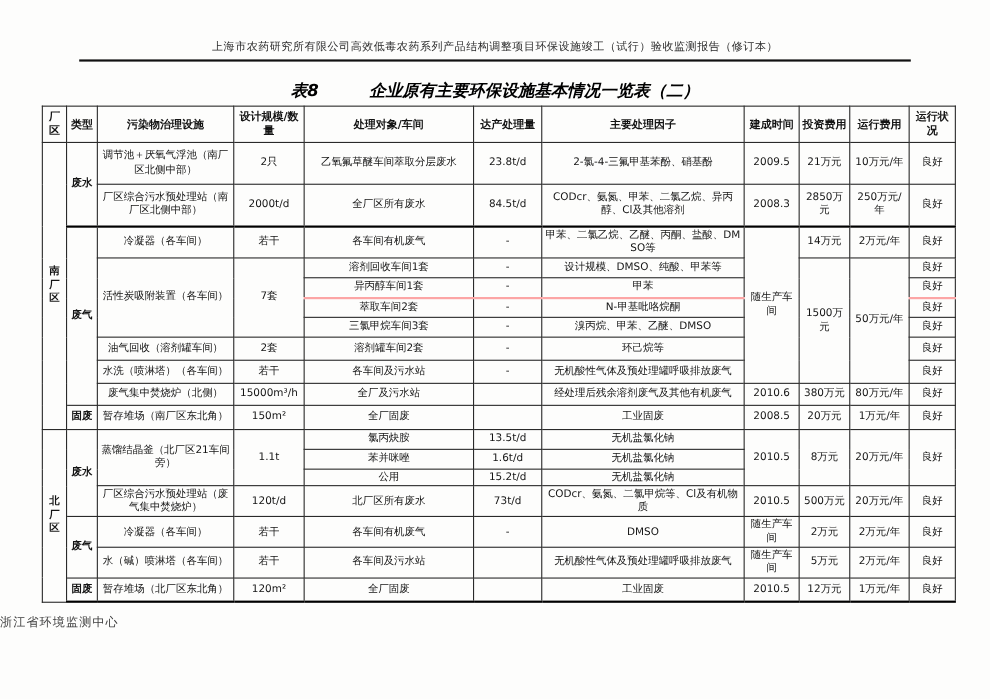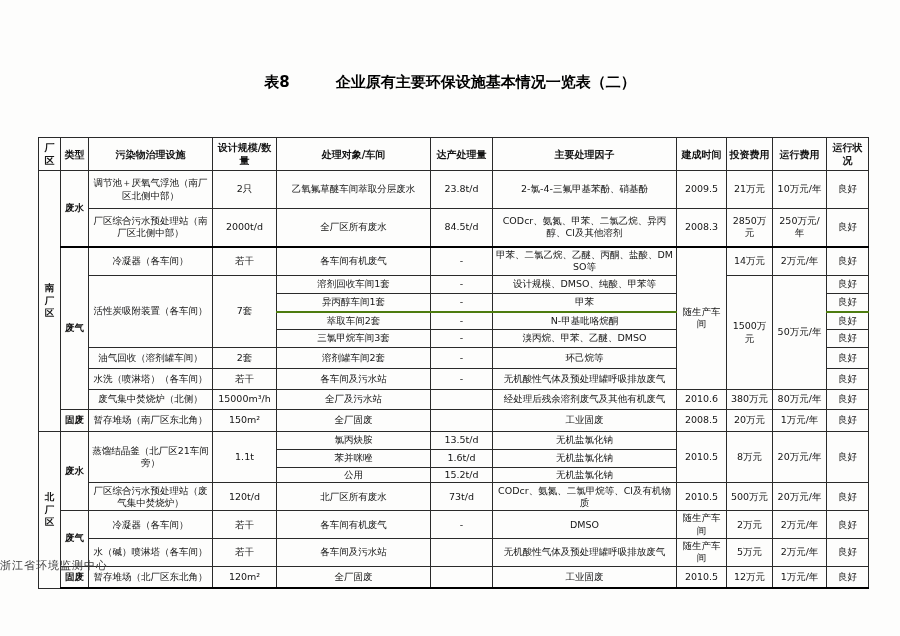--- a/index.html
+++ b/index.html
@@ -15,54 +15,54 @@
   .running-head {
     position:absolute; top:35px; left:72px; right:72px;
     text-align:center; font-size:10px; color:#2b2b2b;
     padding-bottom:5px; border-bottom:2px solid #111;
     letter-spacing:0.5px;
     white-space:nowrap; overflow:hidden;
   }
 
   .title-row {
     position:absolute; top:73px; left:0; width:100%;
-    text-align:center; font-weight:bold; font-size:15px; color:#000;
+    text-align:center; font-weight:bold; font-size:15px; color:#000;font-style:italic;
   }
   .title-row .tlabel { margin-right:46px; }
 
   table.tbl {
     position:absolute; top:96px; left:38px;
     width:830px; border-collapse:collapse; table-layout:fixed;
     font-size:9.5px; color:#141414;
     border:1.5px solid #111;
-    margin-top:41px;
   }
   .tbl th, .tbl td {
     border:1px solid #2a2a2a;
     text-align:center; vertical-align:middle;
     padding:1px 2px; line-height:1.3;
     overflow:hidden; word-break:break-all;
   }
   .tbl th { font-weight:bold; font-size:10px; padding:3px 1px; }
   .area-cell { line-height:1.9; font-weight:bold; }
   .type-cell { font-weight:bold; }
   tr.sep td { border-top:2px solid #000; }
-  td.thick-top { border-top:2px solid #4d7c0f; }
+  td.thick-top { border-top:2px solid #fca5a5; }
   tr.last td { border-bottom:2px solid #000; }
 
   .footer {
     position:absolute; top:558px; left:0; width:100%;
     text-align:left; font-size:11px; color:#3c3c3c; letter-spacing:1px;
   }
 </style>
 </head>
 <body>
 
 <div class="page">
 
+  <div class="running-head">上海市农药研究所有限公司高效低毒农药系列产品结构调整项目环保设施竣工（试行）验收监测报告（修订本）</div>
 
   <div class="title-row">
     <span class="tlabel">表8</span><span>企业原有主要环保设施基本情况一览表（二）</span>
   </div>
 
   <table class="tbl">
     <colgroup>
       <col style="width:22px">
         <col style="width:28px">
         <col style="width:124px">

